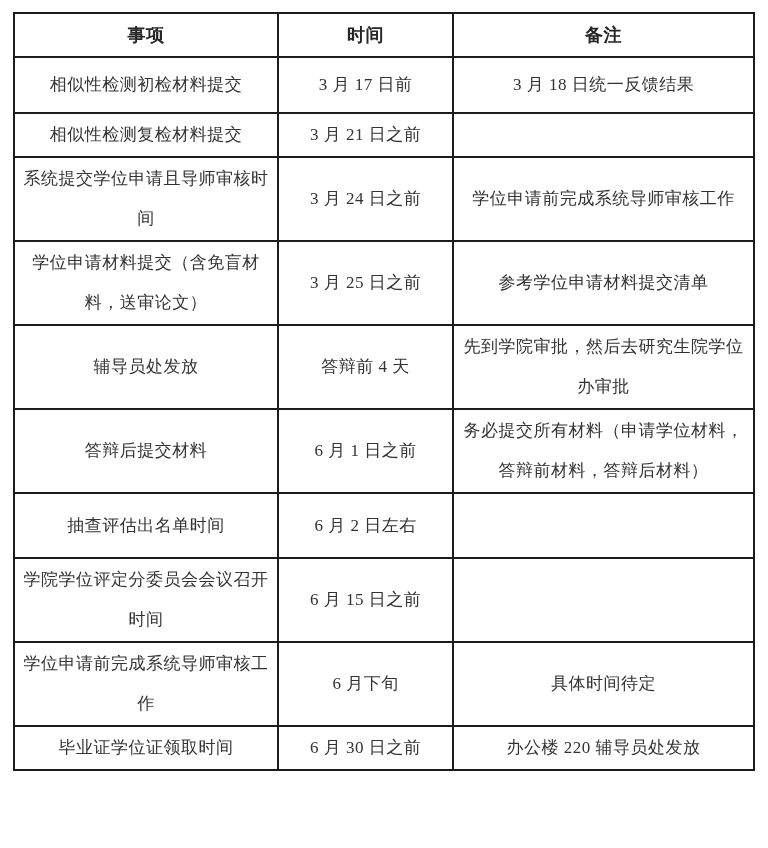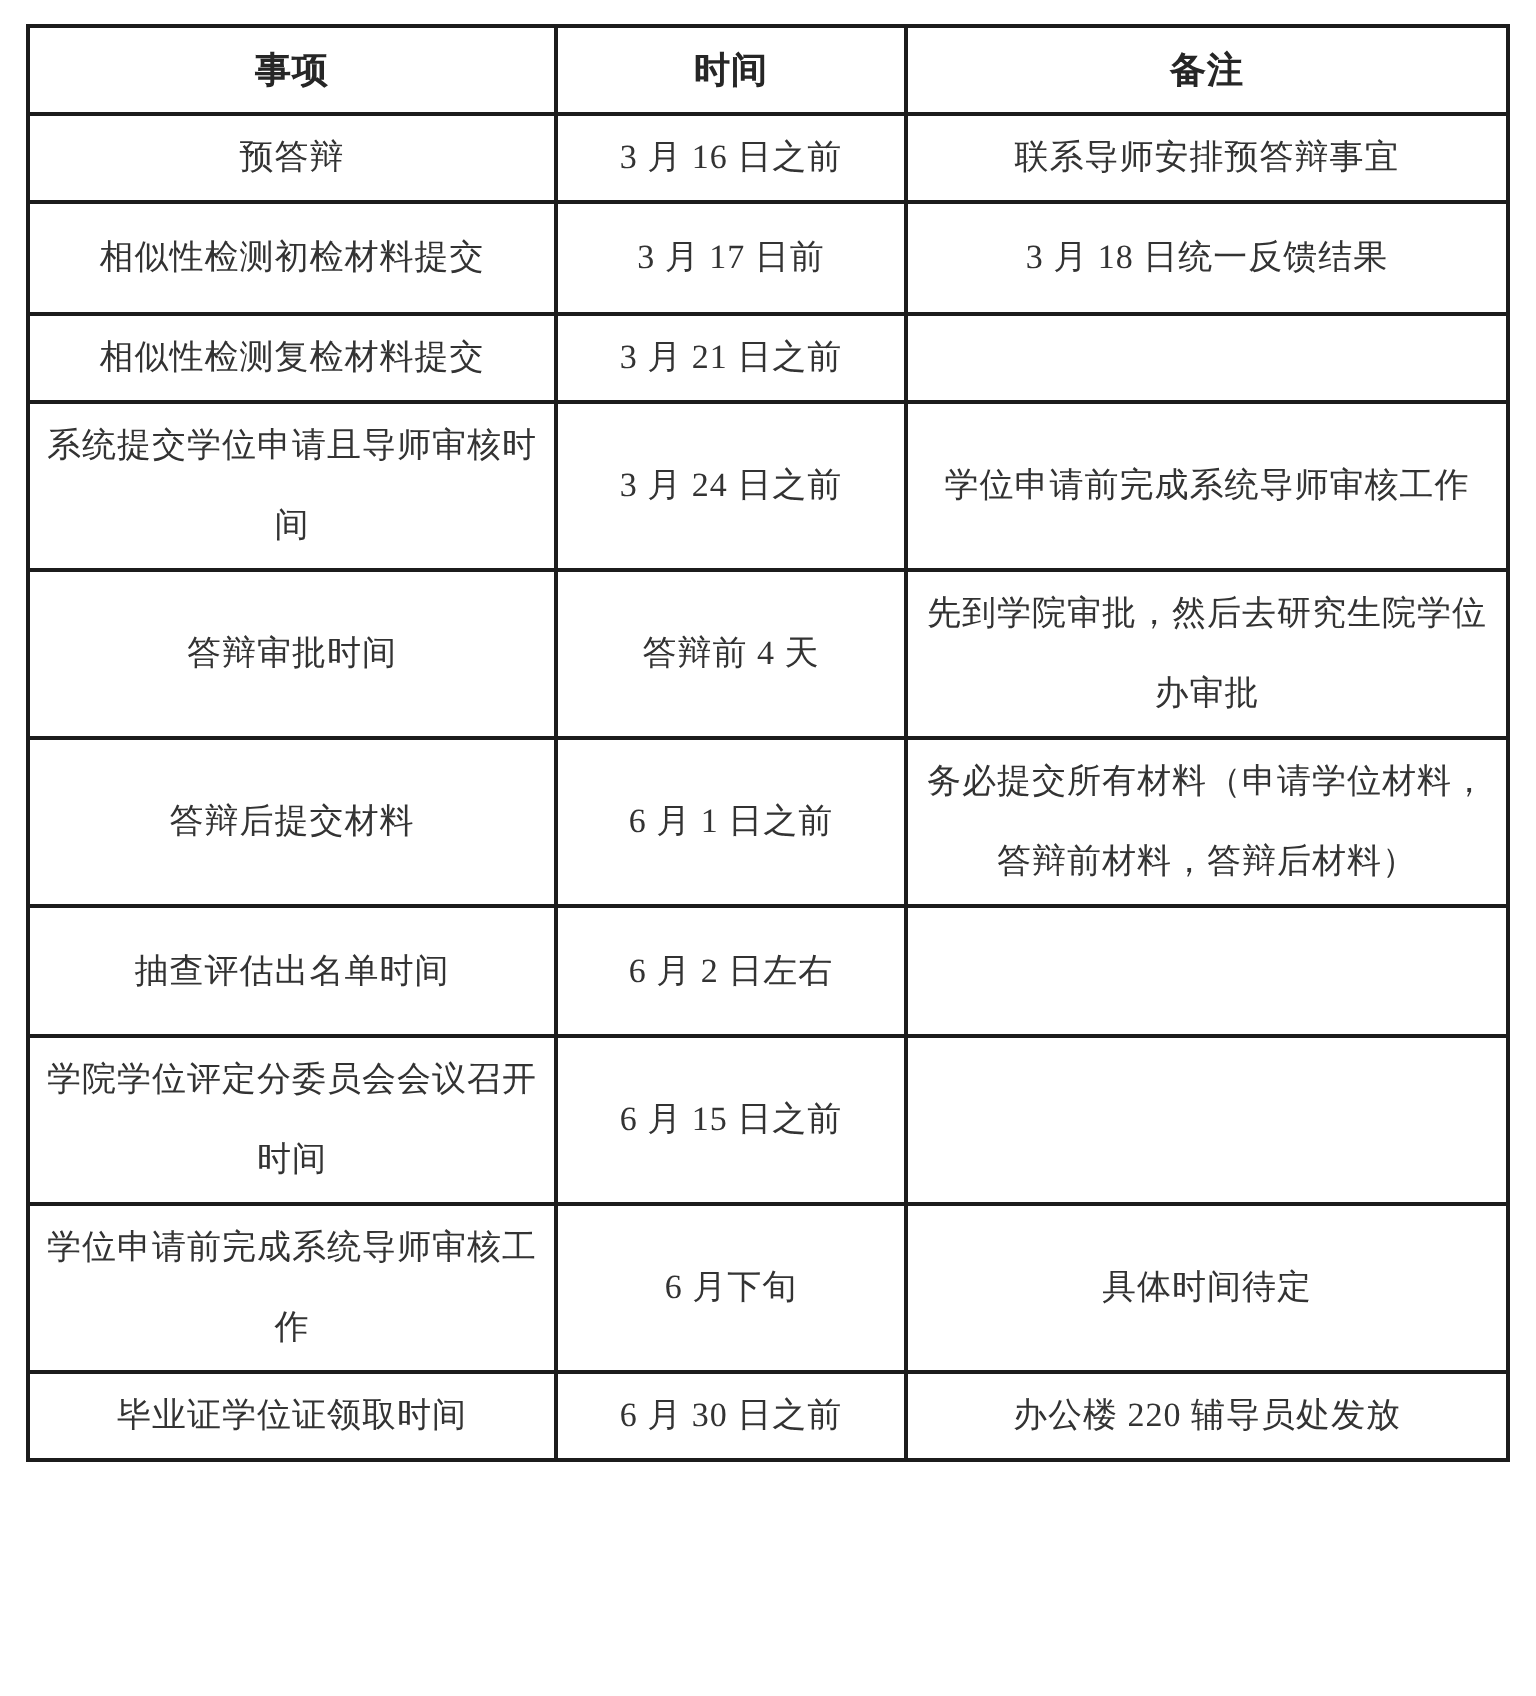--- a/index.html
+++ b/index.html
@@ -58,42 +58,42 @@
       <col class="c-note">
     </colgroup>
     <thead>
       <tr style="height:44px">
         <th>事项</th>
         <th>时间</th>
         <th>备注</th>
       </tr>
     </thead>
     <tbody>
-      <tr style="height:43px">
-        <td>预答辩</td>
-        <td>3 月 16 日之前</td>
-        <td>联系导师安排预答辩事宜</td>
-      </tr>
       <tr style="height:56px">
         <td>相似性检测初检材料提交</td>
         <td>3 月 17 日前</td>
         <td>3 月 18 日统一反馈结果</td>
       </tr>
       <tr style="height:40px">
         <td>相似性检测复检材料提交</td>
         <td>3 月 21 日之前</td>
         <td></td>
       </tr>
       <tr style="height:80px">
         <td>系统提交学位申请且导师审核时间</td>
         <td>3 月 24 日之前</td>
         <td>学位申请前完成系统导师审核工作</td>
       </tr>
+      <tr style="height:83px">
+        <td>学位申请材料提交（含免盲材料，送审论文）</td>
+        <td>3 月 25 日之前</td>
+        <td>参考学位申请材料提交清单</td>
+      </tr>
       <tr style="height:82px">
-        <td>答辩审批时间</td>
+        <td>辅导员处发放</td>
         <td>答辩前 4 天</td>
         <td>先到学院审批，然后去研究生院学位办审批</td>
       </tr>
       <tr style="height:80px">
         <td>答辩后提交材料</td>
         <td>6 月 1 日之前</td>
         <td>务必提交所有材料（申请学位材料，答辩前材料，答辩后材料）</td>
       </tr>
       <tr style="height:65px">
         <td>抽查评估出名单时间</td>

